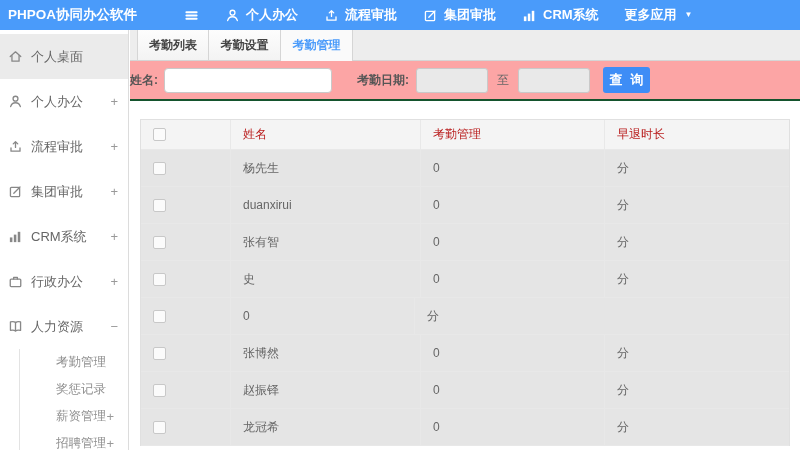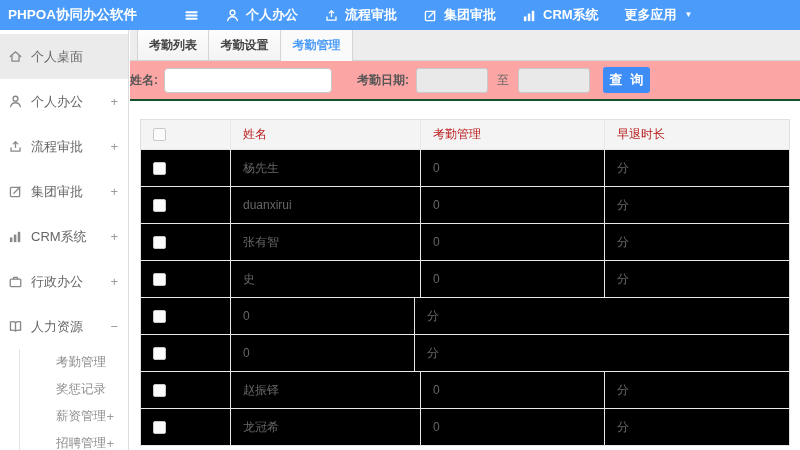--- a/index.html
+++ b/index.html
@@ -54,21 +54,21 @@
   .search-btn { margin-left:13px; width:47px; height:26px; background:#3e8df6; color:#fff;
                 border:none; border-radius:3px; font-weight:bold; font-size:13px;
                 font-family:Liberation Mono, monospace; cursor:pointer; white-space:nowrap; }
 
   .content { padding:10px; }
   .export-btn { height:24px; padding:0 11px; background:#57c1dd; color:#fff; border:none;
                 border-radius:3px; font-weight:bold; font-size:12px; font-family:inherit;
                 cursor:pointer; margin-top:2px; }
   .table { margin-top:8px; border:1px solid #e0e0e0; border-bottom:none; color:#666; }
   .t-row { display:flex; align-items:center; height:37px; border-bottom:1px solid #e8e8e8;
-           background:#000000; }
+           background:#e5e5e5; }
   .t-row.header { height:30px; background:#f4f4f4; color:#b91c1c; }
   .t-cell { height:100%; display:flex; align-items:center; padding-left:12px; overflow:hidden; }
   .c1 { width:89px;  flex:none; }
   .c2 { width:190px; flex:none; border-left:1px solid #e8e8e8; }
   .c3 { width:184px; flex:none; border-left:1px solid #e8e8e8; }
   .c4 { flex:1; border-left:1px solid #e8e8e8; }
   .cb { width:13px; height:13px; border:1px solid #c8c8c8; border-radius:2px;
         background:#fbfbfb; cursor:pointer; flex:none; }
 </style>
 </head>
@@ -287,20 +287,21 @@
             <div class="t-cell c1">
               <span class="cb"></span>
             </div>
             <div class="t-cell c3">0</div>
             <div class="t-cell c4">分</div>
           </div>
           <div class="t-row">
             <div class="t-cell c1">
               <span class="cb"></span>
             </div>
+            <div class="t-cell c2">张博然</div>
             <div class="t-cell c3">0</div>
             <div class="t-cell c4">分</div>
           </div>
           <div class="t-row">
             <div class="t-cell c1">
               <span class="cb"></span>
             </div>
             <div class="t-cell c2">赵振铎</div>
             <div class="t-cell c3">0</div>
             <div class="t-cell c4">分</div>

